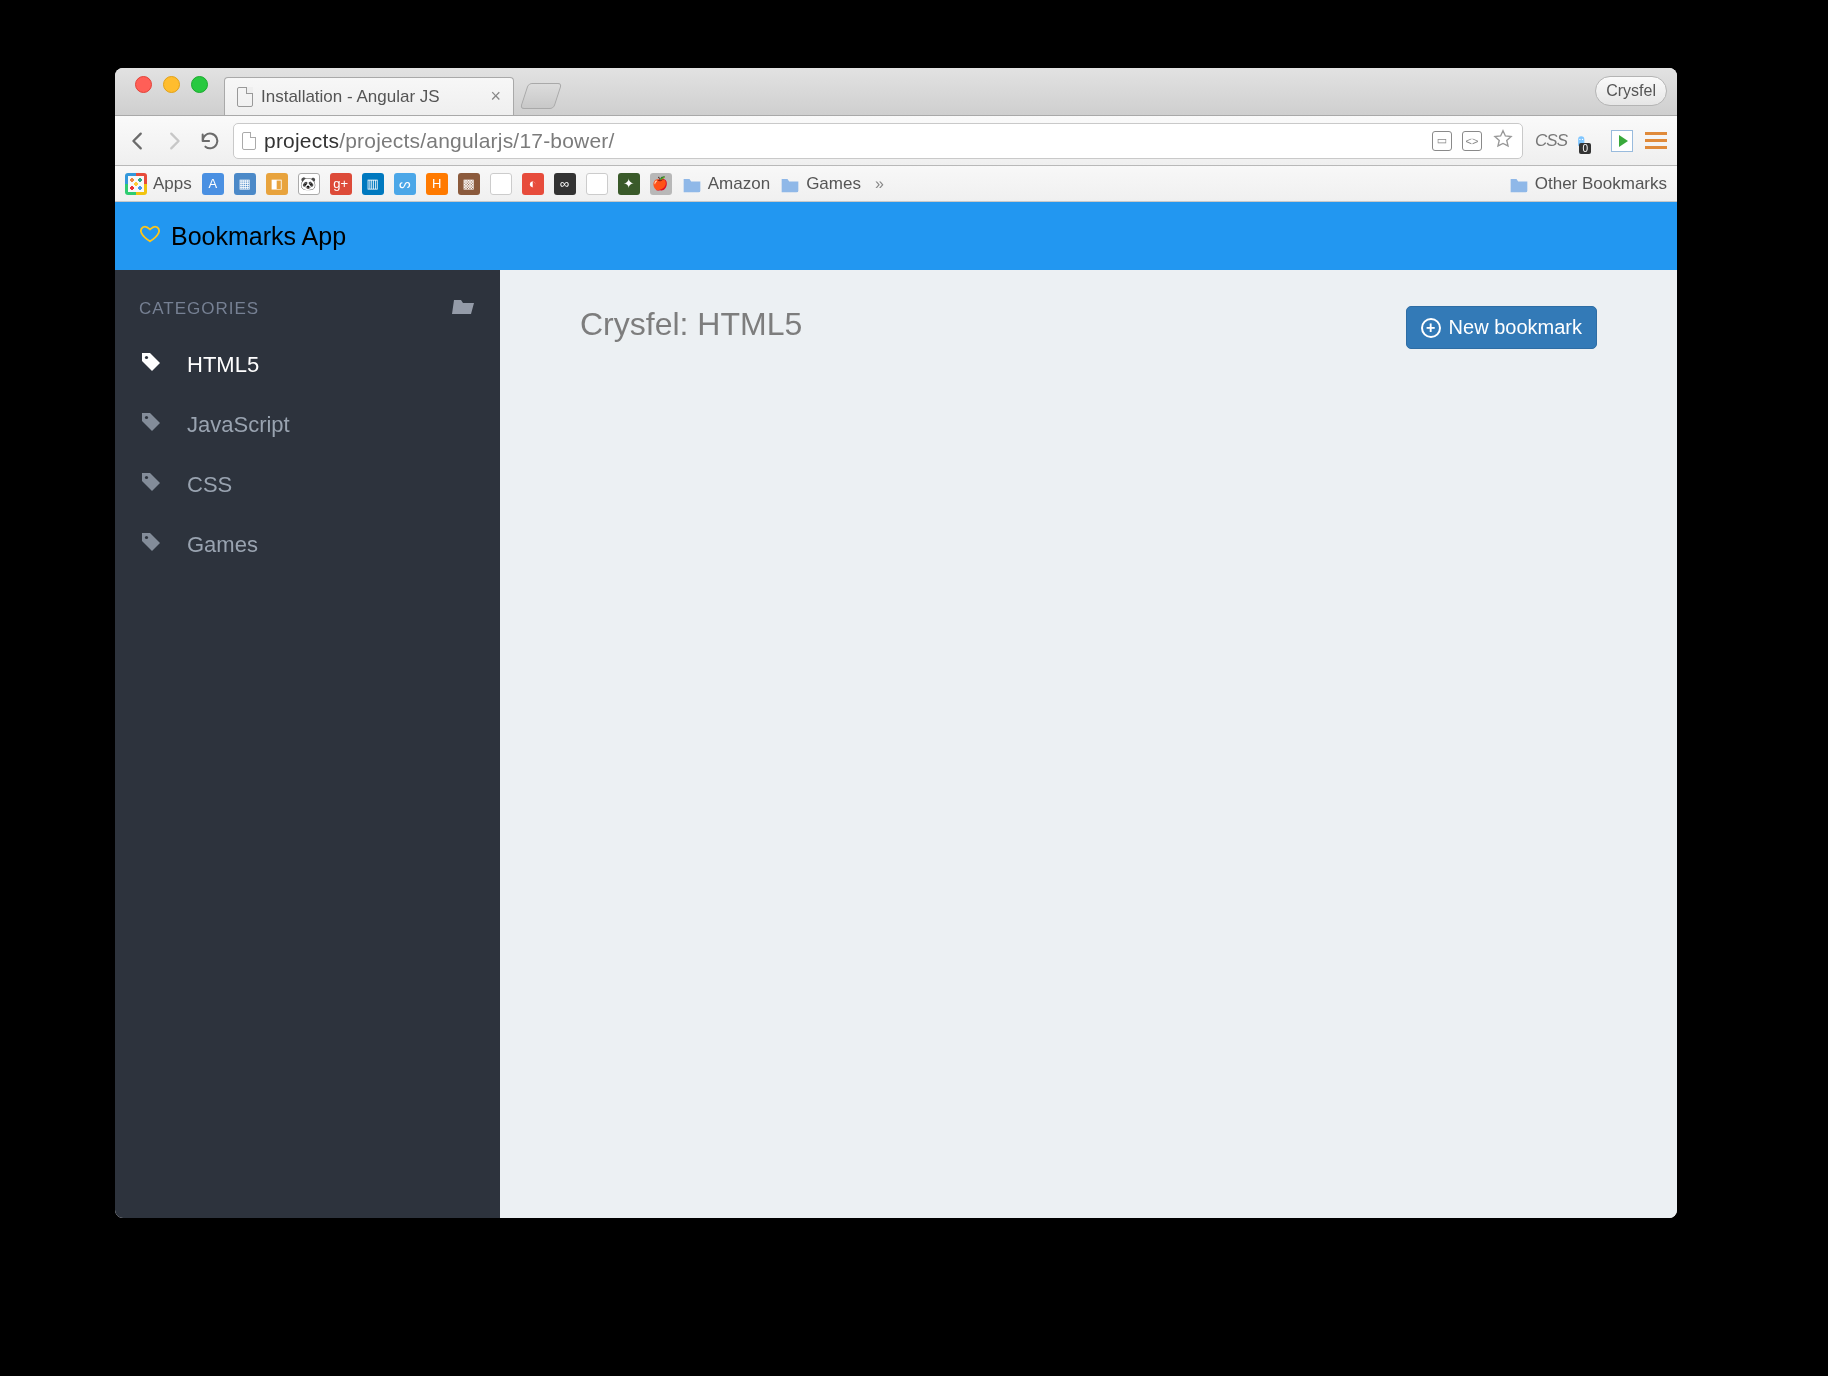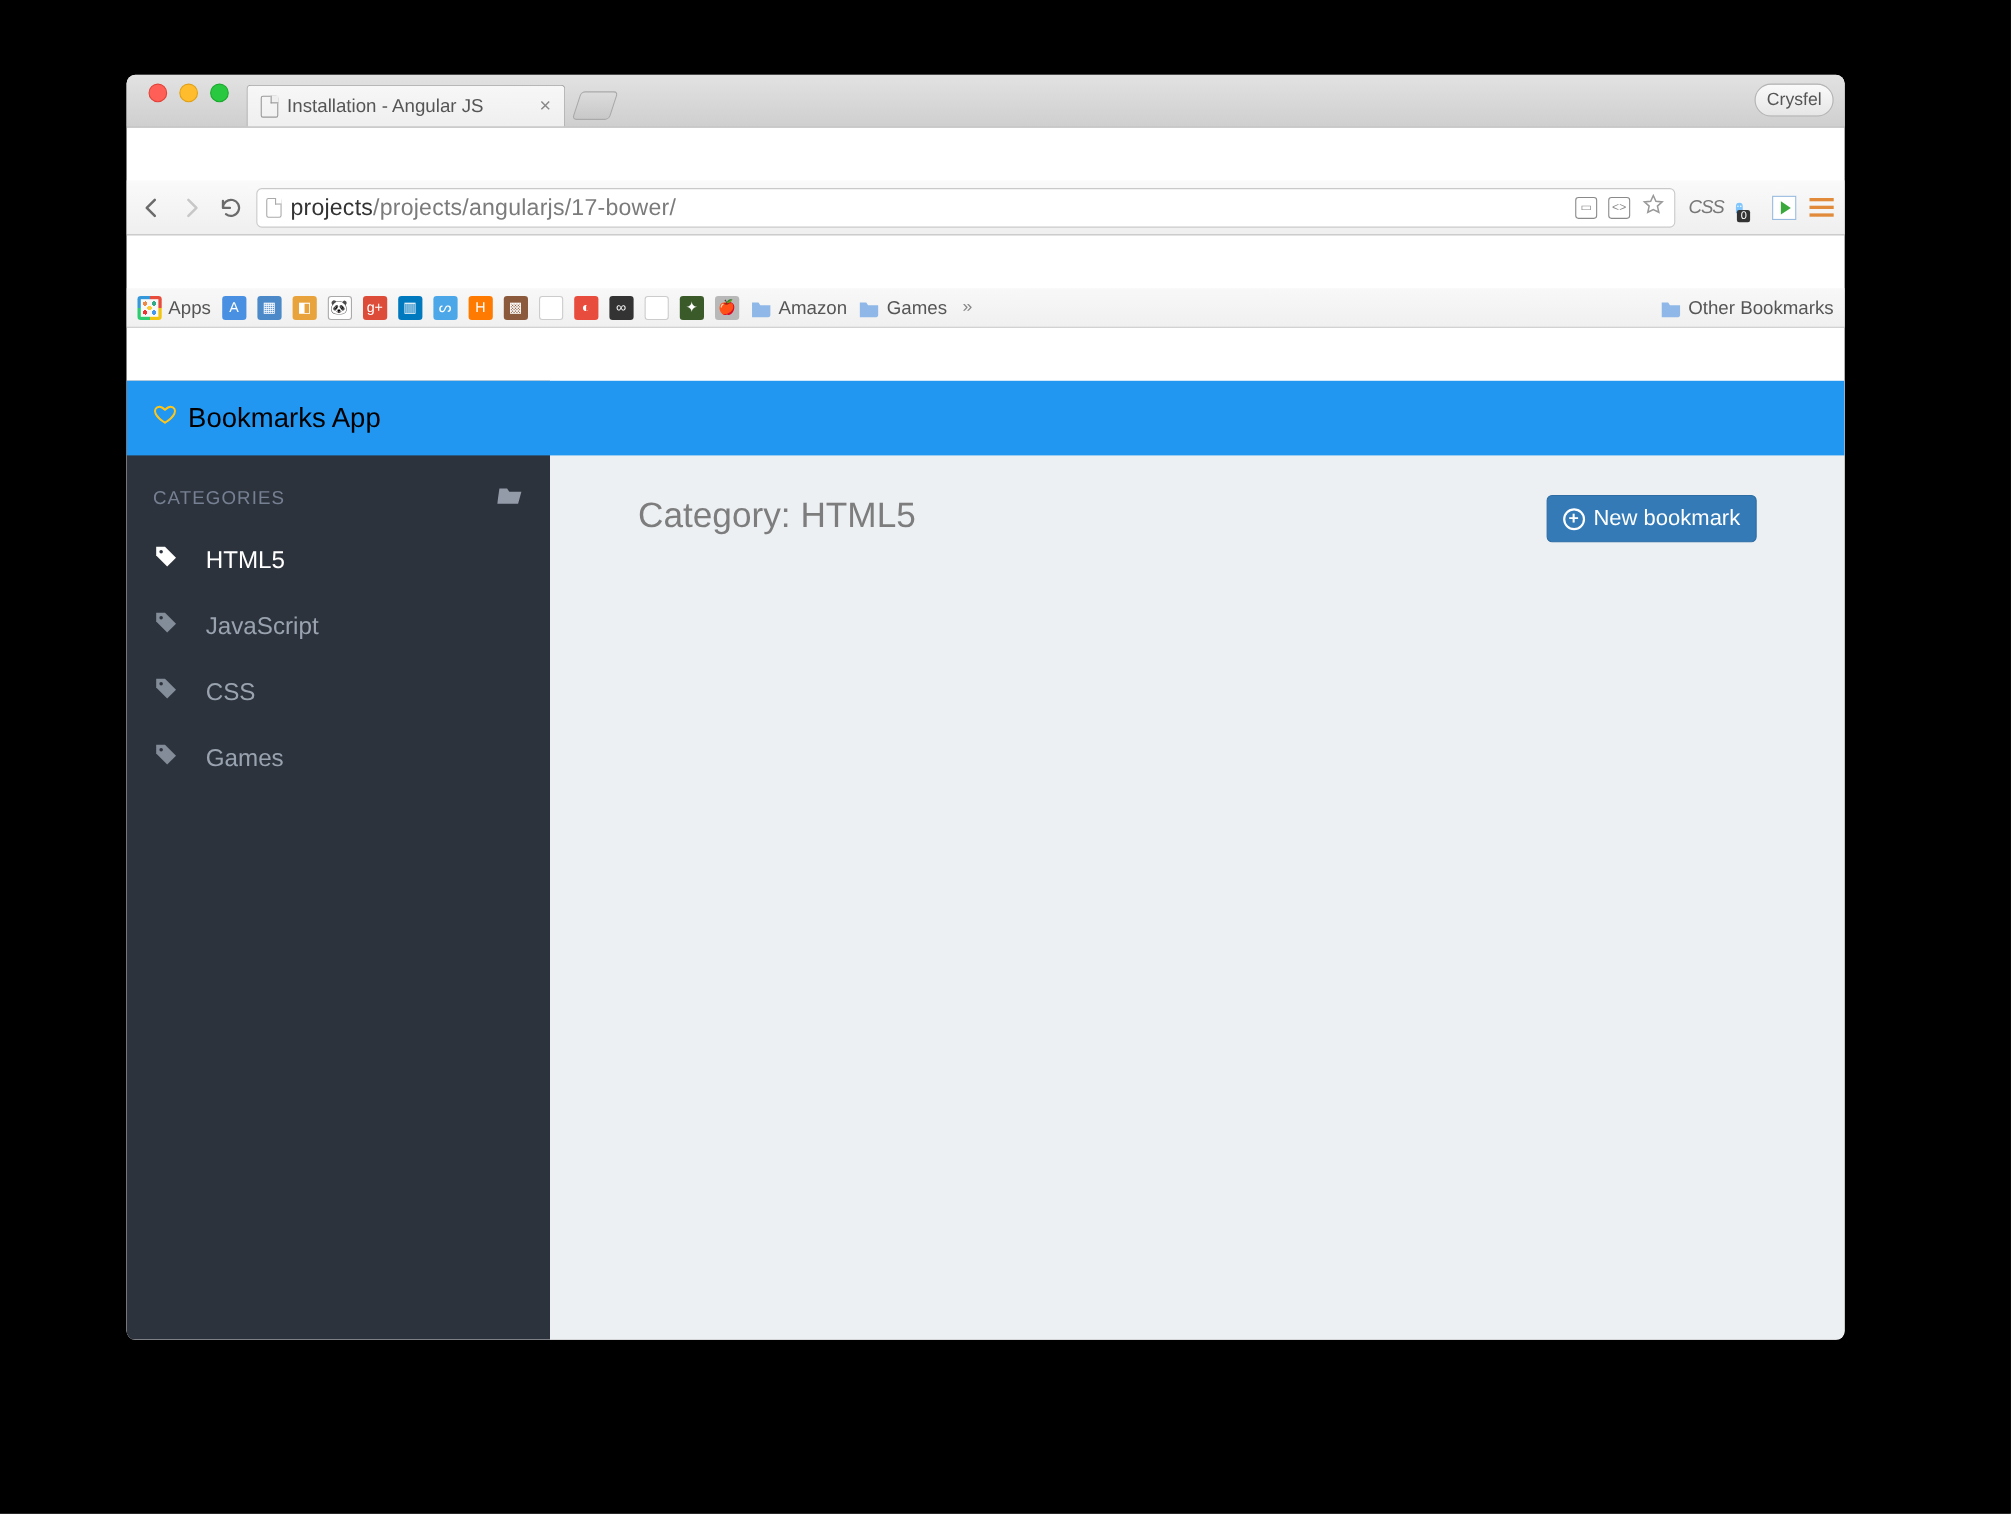--- a/index.html
+++ b/index.html
@@ -7,21 +7,21 @@
 
 
 .window {
   position: absolute;
   left: 115px; top: 68px;
   width: 1562px; height: 1150px;
   background: #fff;
   border-radius: 8px;
   box-shadow: 0 30px 80px rgba(0,0,0,.5);
   overflow: hidden;
-  display: flex; flex-direction: column; gap: 48px;
+  display: flex; flex-direction: column;
 }
 
 
 .tabstrip {
   height: 48px;
   background: linear-gradient(#e2e2e2, #cfcfcf);
   border-bottom: 1px solid #a9a9a9;
   display: flex; align-items: flex-end;
   padding-left: 12px;
   position: relative;
@@ -327,21 +327,21 @@
     </span>
     <span>Games</span>
           </div>
         </div>
     </div>
 
     <div class="main">
       <div style="height:68px; background:#2297f1; margin-top:-68px;"></div>
       <div class="main-inner">
         <h2 class="page-title">
-          <span>Category: </span><span>HTML5</span>
+          <span>Crysfel: </span><span>HTML5</span>
         </h2>
         <button class="btn-primary">
           <span class="plus">+</span>
           <span>New bookmark</span>
         </button>
       </div>
     </div>
   </div>
 
 </div>

